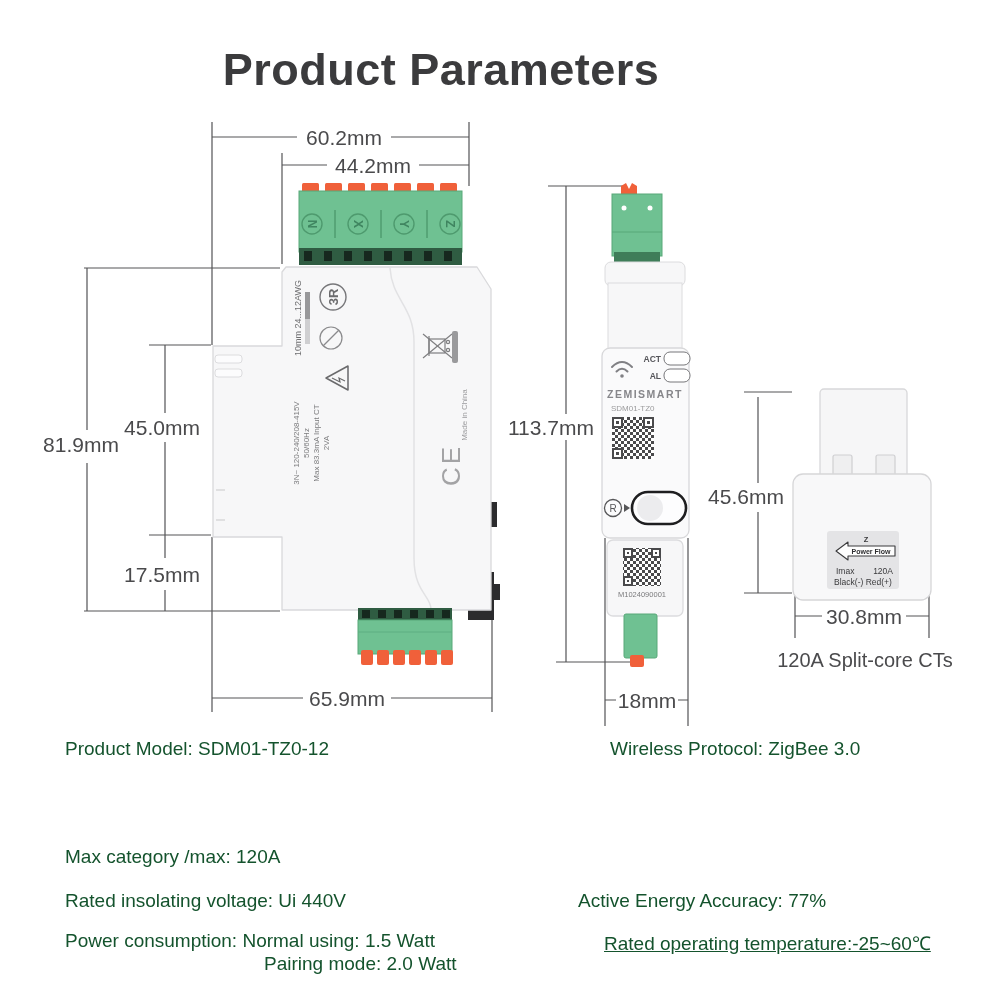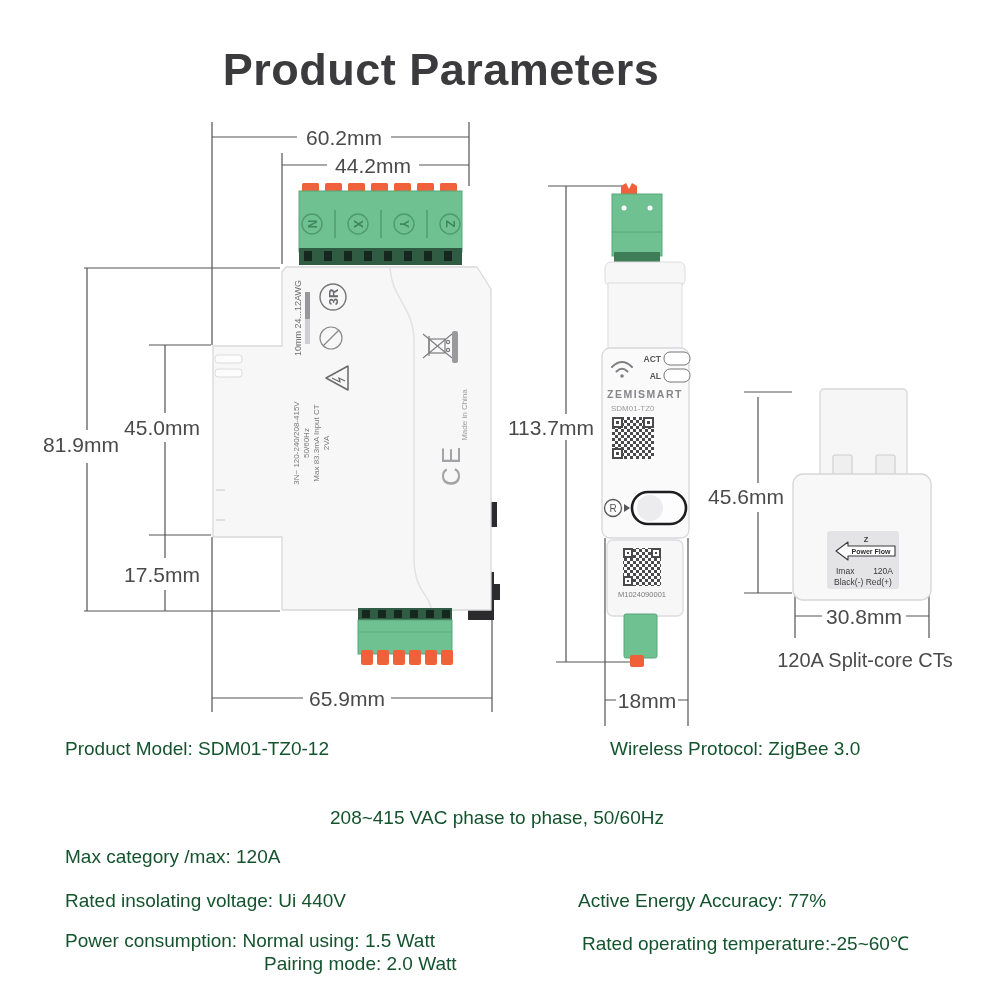--- a/index.html
+++ b/index.html
@@ -270,21 +270,20 @@
       <text class="dim" x="551" y="435">113.7mm</text>
       <text class="dim" x="647" y="708">18mm</text>
       <text class="dim" x="746" y="504">45.6mm</text>
       <text class="dim" x="864" y="624">30.8mm</text>
       <text class="caption" x="865" y="667">120A Split-core CTs</text>
     </g>
   </svg>
 
   <div class="spec" style="left:65px;top:738px;">Product Model: SDM01-TZ0-12</div>
   <div class="spec" style="left:578px;top:738px;margin-left:32px;">Wireless Protocol: ZigBee 3.0</div>
-  <div class="spec" style="left:330px;top:807px;">208~415 VAC phase to phase, 50/60Hz</div>
   <div class="spec" style="left:65px;top:846px;">Max category /max: 120A</div>
   <div class="spec" style="left:65px;top:890px;">Rated insolating voltage: Ui 440V</div>
   <div class="spec" style="left:578px;top:890px;">Active Energy Accuracy: 77%</div>
   <div class="spec" style="left:65px;top:930px;">Power consumption: Normal using: 1.5 Watt</div>
   <div class="spec" style="left:264px;top:953px;">Pairing mode: 2.0 Watt</div>
-  <div class="spec" style="left:582px;top:930px;">Rated operating temperature:-25~60℃</div>
+  <div class="spec" style="left:604px;top:930px;text-decoration:underline;">Rated operating temperature:-25~60℃</div>
 
 </div>
 
 </body></html>

